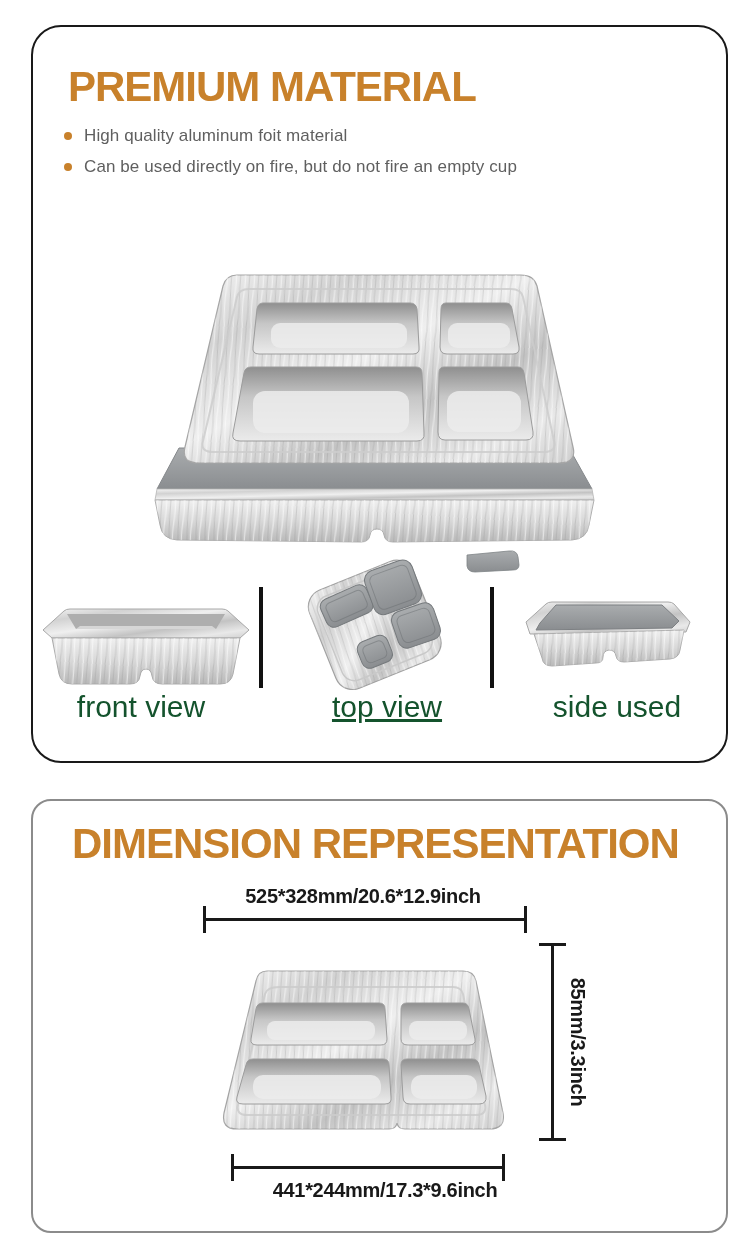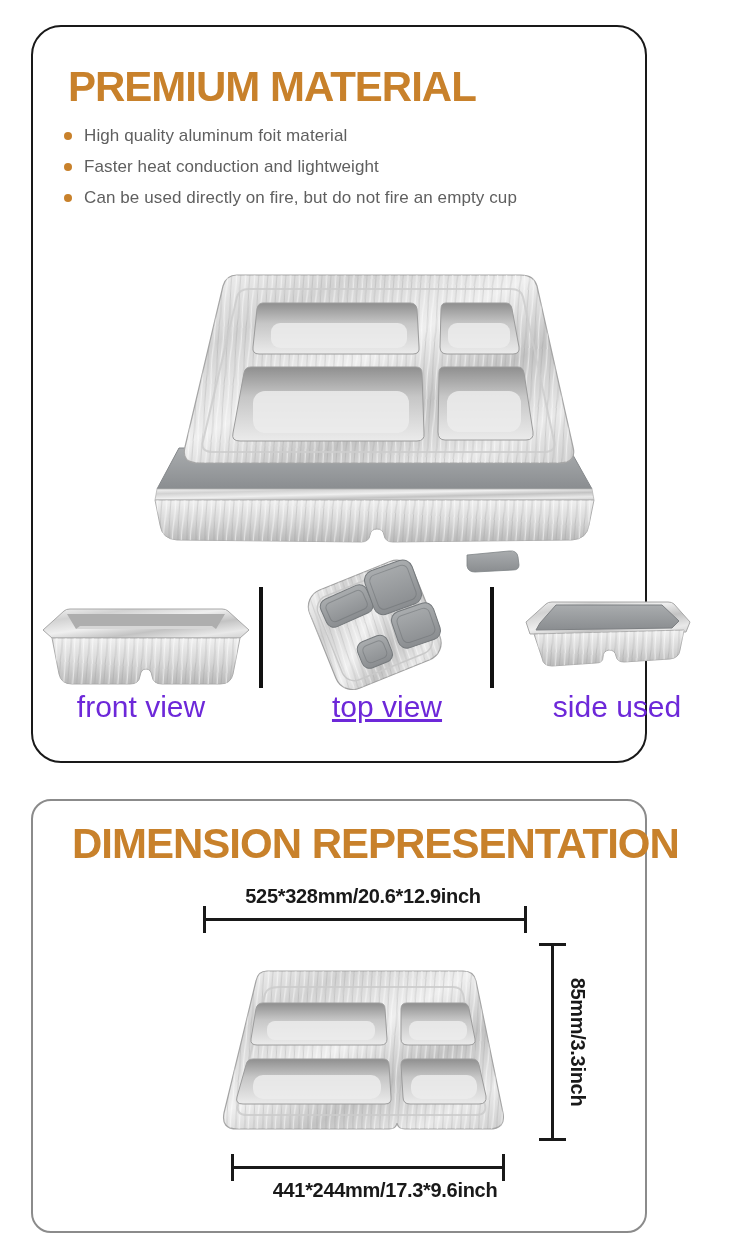--- a/index.html
+++ b/index.html
@@ -1,37 +1,37 @@
 <!DOCTYPE html>
 <html><head>
 <meta charset="utf-8">
 <style>
   html,body{margin:0;padding:0;background:#ffffff;}
   .page{position:relative;width:750px;height:1245px;background:#ffffff;overflow:hidden;
         font-family:"Liberation Sans",sans-serif;}
-  .card{position:absolute;left:31px;width:616px;background:#ffffff;box-sizing:border-box;}
+  .card{position:absolute;left:31px;width:697px;background:#ffffff;box-sizing:border-box;}
   .card1{top:25px;height:738px;border:2px solid #191919;border-radius:30px;}
   .card2{top:799px;height:434px;border:2px solid #8b8b8b;border-radius:20px;}
   .sec-title{position:absolute;margin:0;font-size:42px;font-weight:bold;letter-spacing:-1px;
              color:#C8812B;line-height:1.05;white-space:nowrap;}
   .t1{left:35px;top:38px;}
   .t2{left:39px;top:21px;}
   .bullets{position:absolute;left:31px;top:94px;margin:0;padding:0;list-style:none;}
   .bullets li{display:flex;align-items:flex-start;line-height:30px;margin:0 0 1px 0;text-align:center;}
   .dot{width:8px;height:8px;border-radius:50%;background:#C8812B;margin:11px 12px 0 0;flex:none;}
   .bullet-text{font-size:17px;color:#5f5f5f;letter-spacing:0.1px;white-space:nowrap;}
   .hero{position:absolute;left:112px;top:236px;width:455px;height:310px;}
   .view-divider{position:absolute;width:4px;height:101px;top:560px;background:#111;}
   .vd1{left:226px;} .vd2{left:457px;}
   .view-img{position:absolute;}
   .vi-front{left:7px;top:575px;}
   .vi-top{left:259px;top:529px;}
   .vi-side{left:489px;top:565px;}
   .view-label{position:absolute;top:663px;transform:translateX(-50%);font-size:30px;
-              color:#6d28d9;white-space:nowrap;}
+              color:#14532d;white-space:nowrap;}
   .vl-front{left:108px;} .vl-top{left:354px;text-decoration:underline;} .vl-side{left:584px;}
   .dim-text{position:absolute;font-size:20px;font-weight:bold;color:#191919;
             letter-spacing:-0.3px;white-space:nowrap;}
   .dim-top-text{left:330px;top:84px;transform:translateX(-50%);text-align:right;}
   .dim-bottom-text{left:352px;top:378px;transform:translateX(-50%);}
   .dim-height-text{left:544px;top:241px;transform:translate(-50%,-50%) rotate(90deg);}
   .dim-line-h{position:absolute;height:3px;background:#191919;}
   .dim-line-h::before,.dim-line-h::after{content:"";position:absolute;width:3px;height:27px;
       top:-12px;background:#191919;}
   .dim-line-h::before{left:0;} .dim-line-h::after{right:0;}
@@ -83,24 +83,20 @@
 
     <h1 class="sec-title t1">PREMIUM MATERIAL</h1>
 
     <ul class="bullets">
       <li>
         <span class="dot"></span>
         <span class="bullet-text">High quality aluminum foit material</span>
       </li>
       <li>
         <span class="dot"></span>
-        <span class="bullet-text">Faster heat conduction and lightweight</span>
-      </li>
-      <li>
-        <span class="dot"></span>
         <span class="bullet-text">Can be used directly on fire, but do not fire an empty cup</span>
       </li>
     </ul>
 
     <div class="hero">
       <svg width="455" height="310" viewBox="0 0 455 310">
 
         <path d="M34,185 L424,185 L447,226 L12,226 Z" fill="url(#fL)" stroke="#85888b" stroke-width="1"></path>
         <path d="M12,226 L447,226 L449,237 L10,237 Z" fill="url(#fD)" stroke="#b5b5b5" stroke-width="0.8"></path>
         <path d="M10,237 L449,237 L444,262 Q442,276 427,277 L248,279 Q240,279 239,272 Q238,266 232,266 Q226,266 225,272 Q224,279 216,279 L32,277 Q17,276 15,262 Z" fill="url(#fV)" stroke="#b0b0b0" stroke-width="1"></path>

